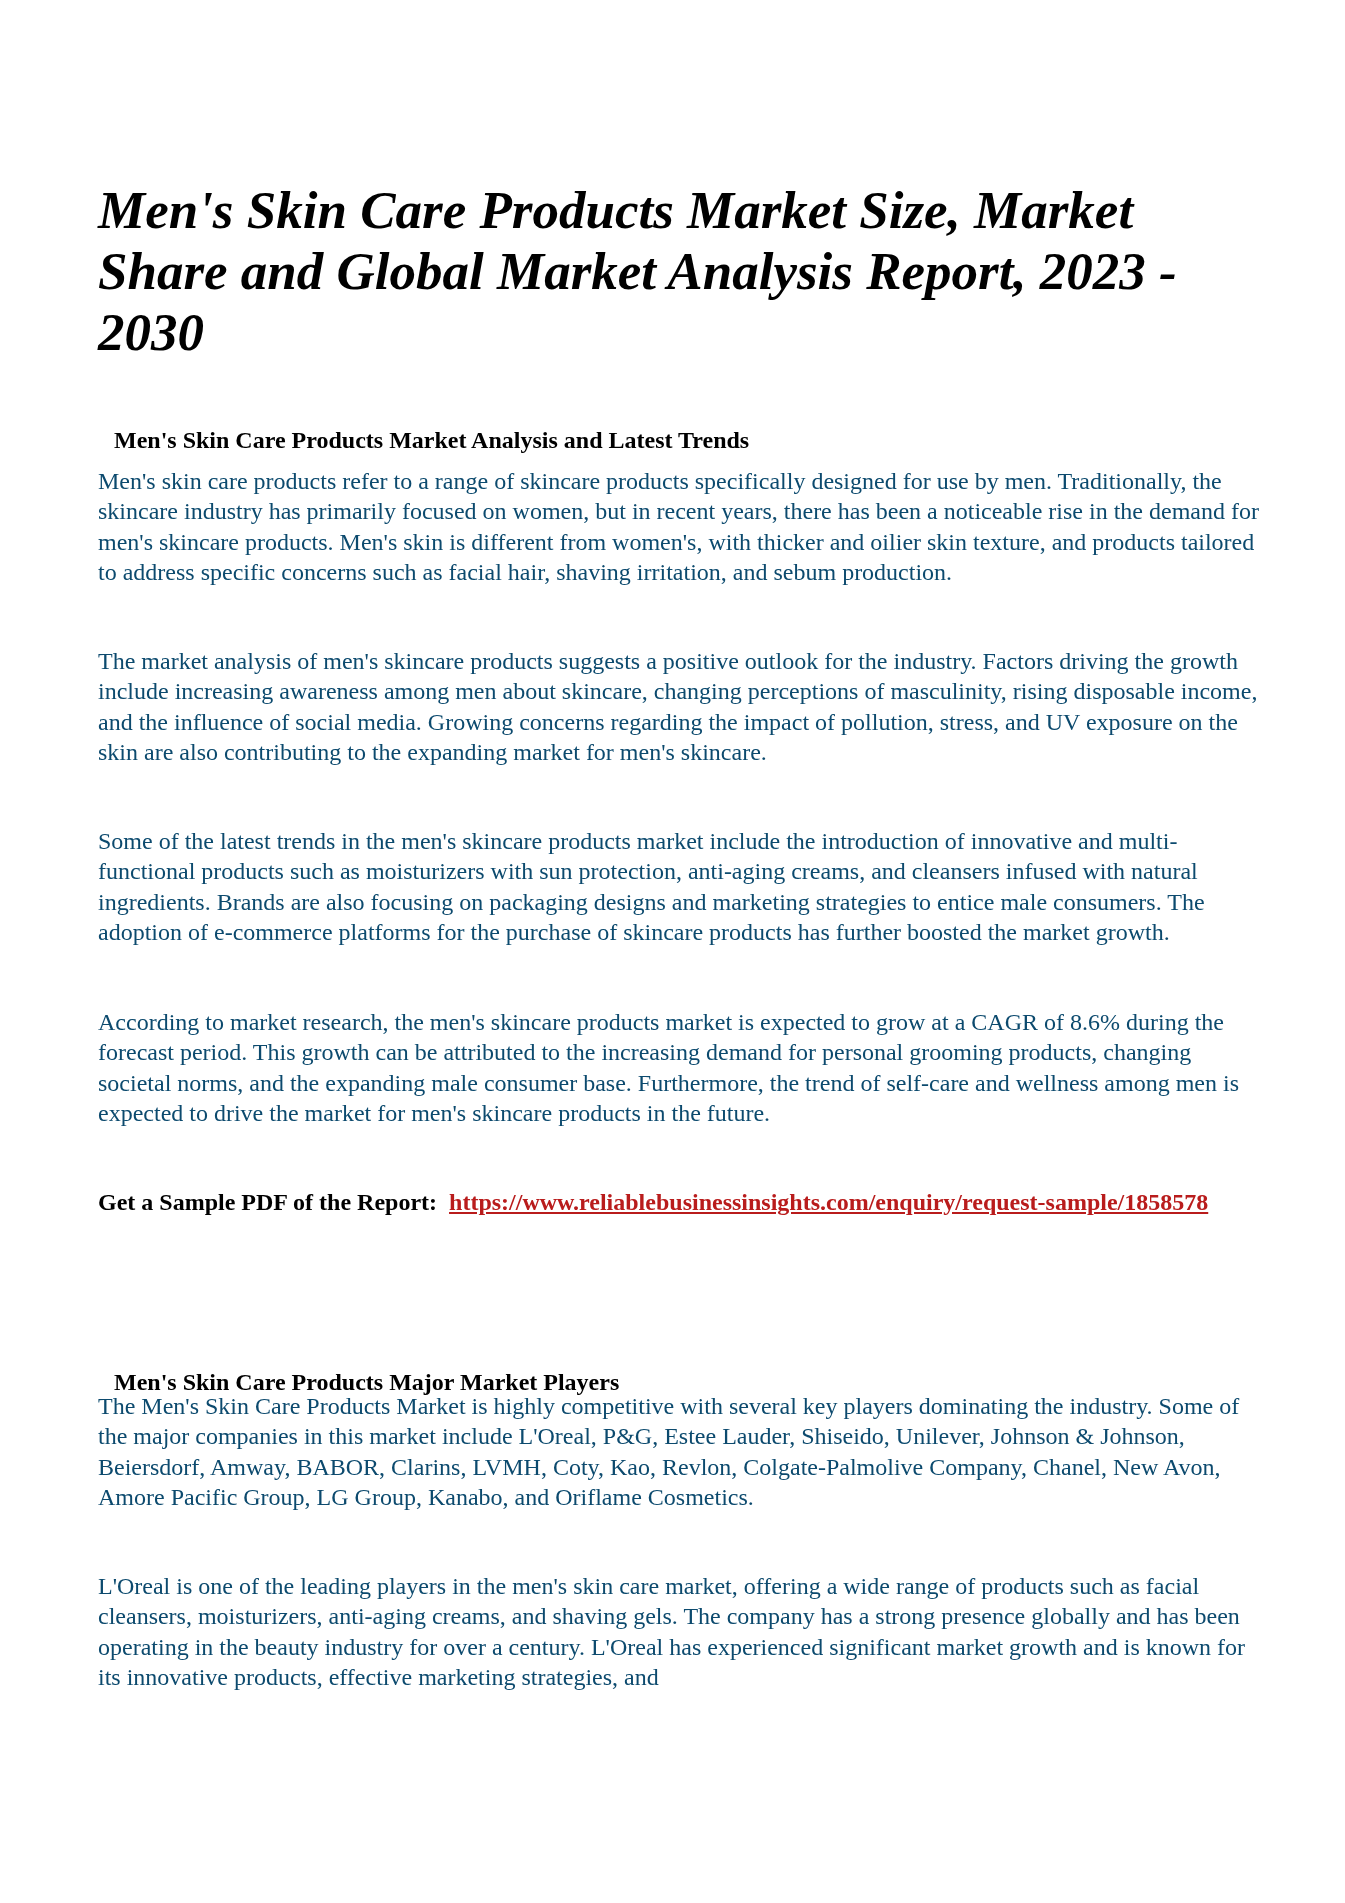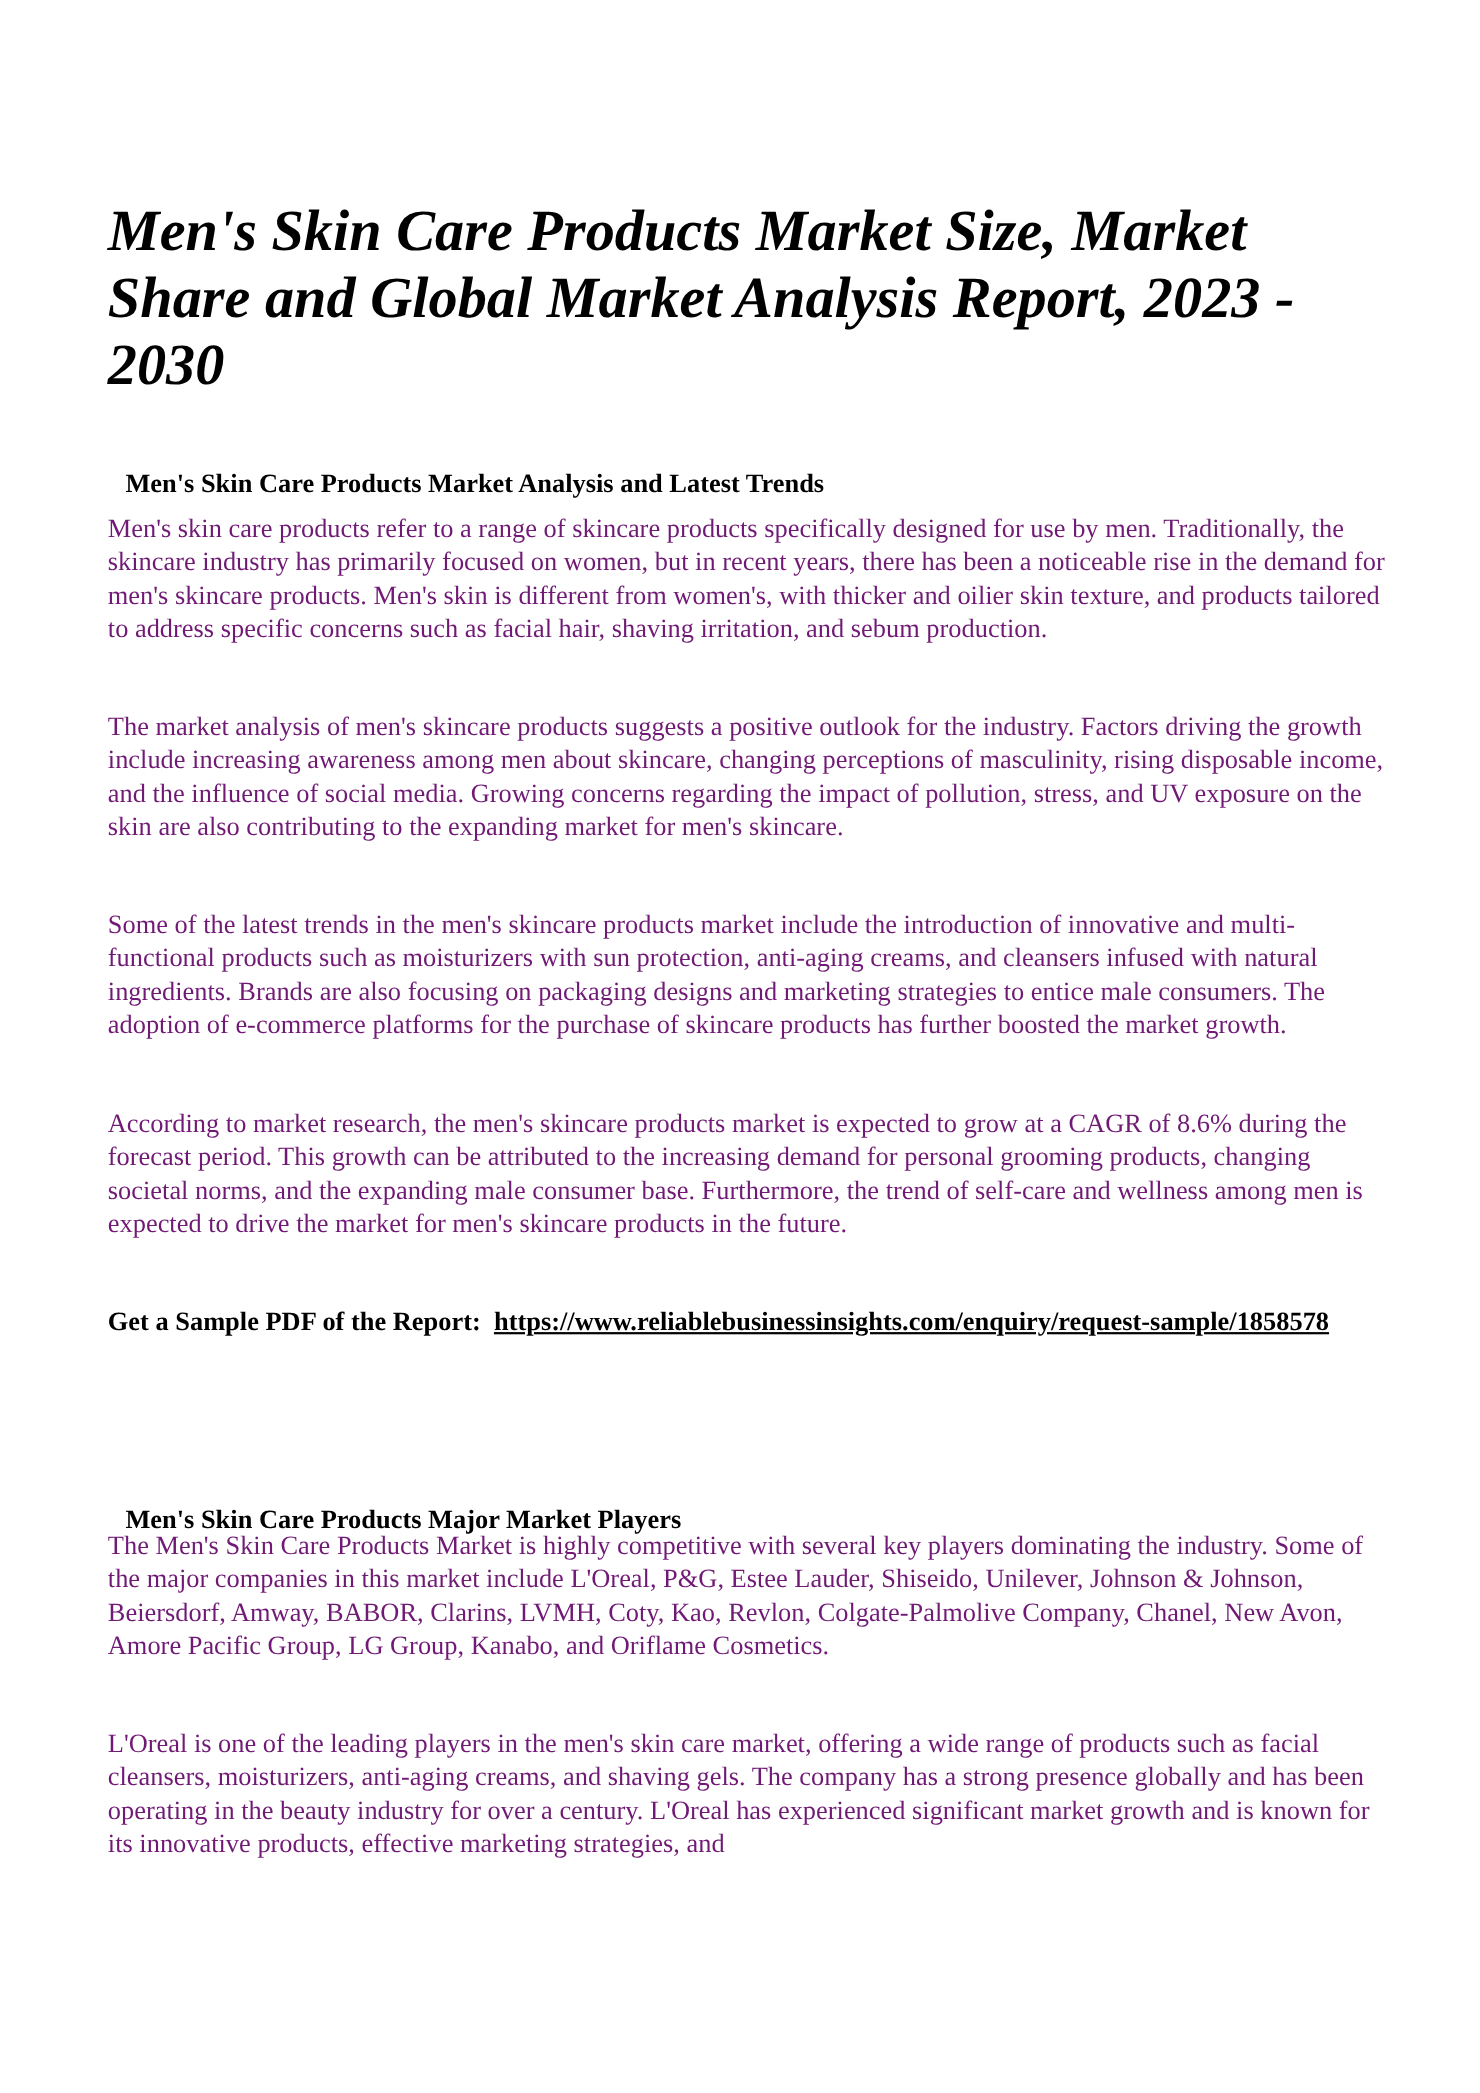--- a/index.html
+++ b/index.html
@@ -42,34 +42,34 @@
       font-weight: bold;
       color: #000;
     }
     .para {
       position: absolute;
       left: 0;
       width: 1170px;
       margin: 0;
       font-size: 24px;
       line-height: 30.4px;
-      color: #701a75;
+      color: #0c4a6e;
     }
     .sample {
       position: absolute;
       left: 0;
       width: 1130px;
       margin: 0;
       font-size: 24px;
       line-height: 30.4px;
       font-weight: bold;
       color: #000;
     }
     .sample a {
-      color: #000000;
+      color: #b91c1c;
     }
   </style>
 </head>
 <body>
 
 <div class="page">
 
   <h1 class="title">Men's Skin Care Products Market Size, Market Share and Global Market Analysis Report, 2023 - 2030</h1>
 
   <h2 class="h2" style="top:409px;">Men's Skin Care Products Market Analysis and Latest Trends</h2>

